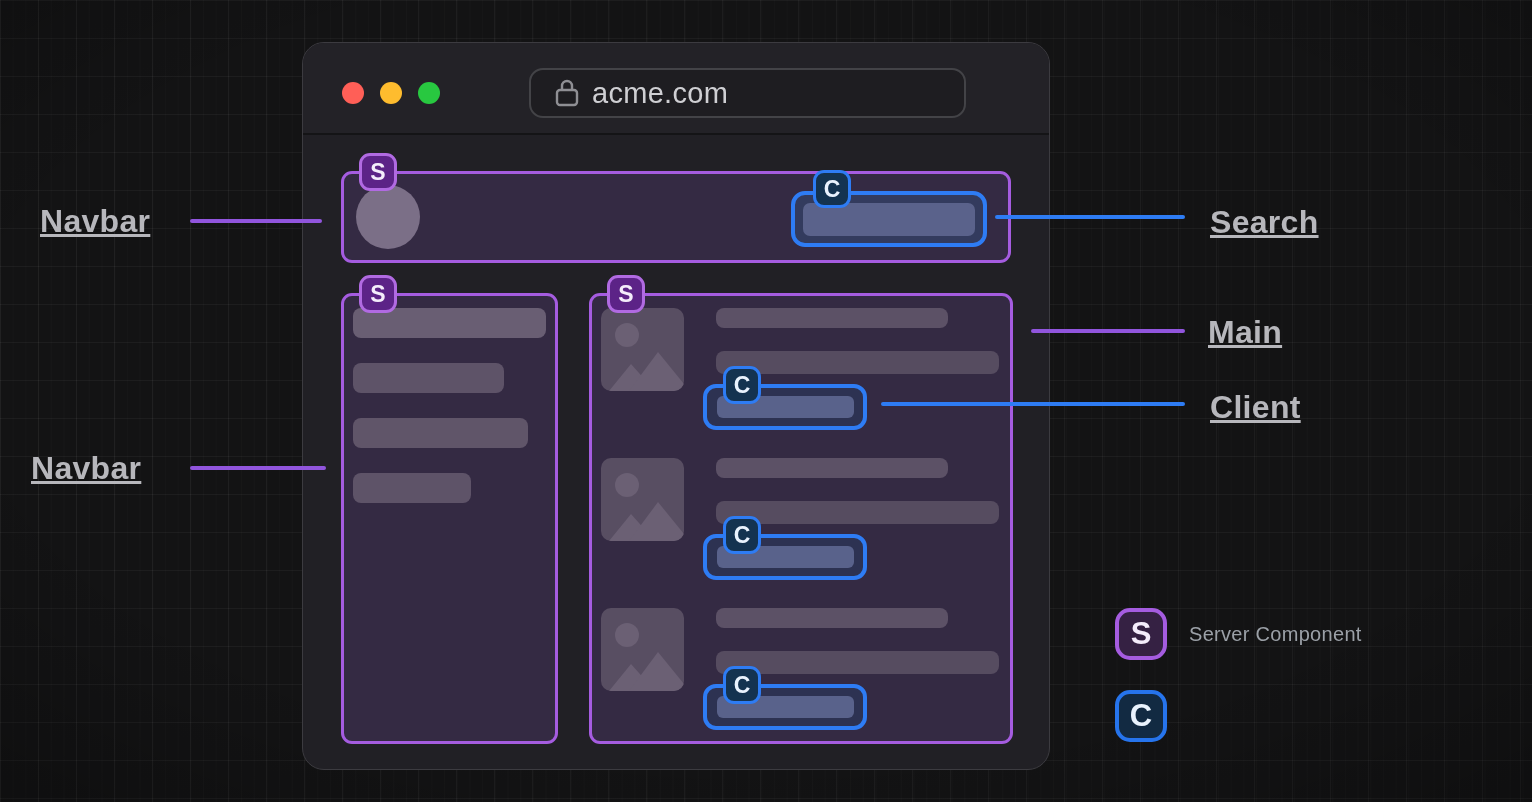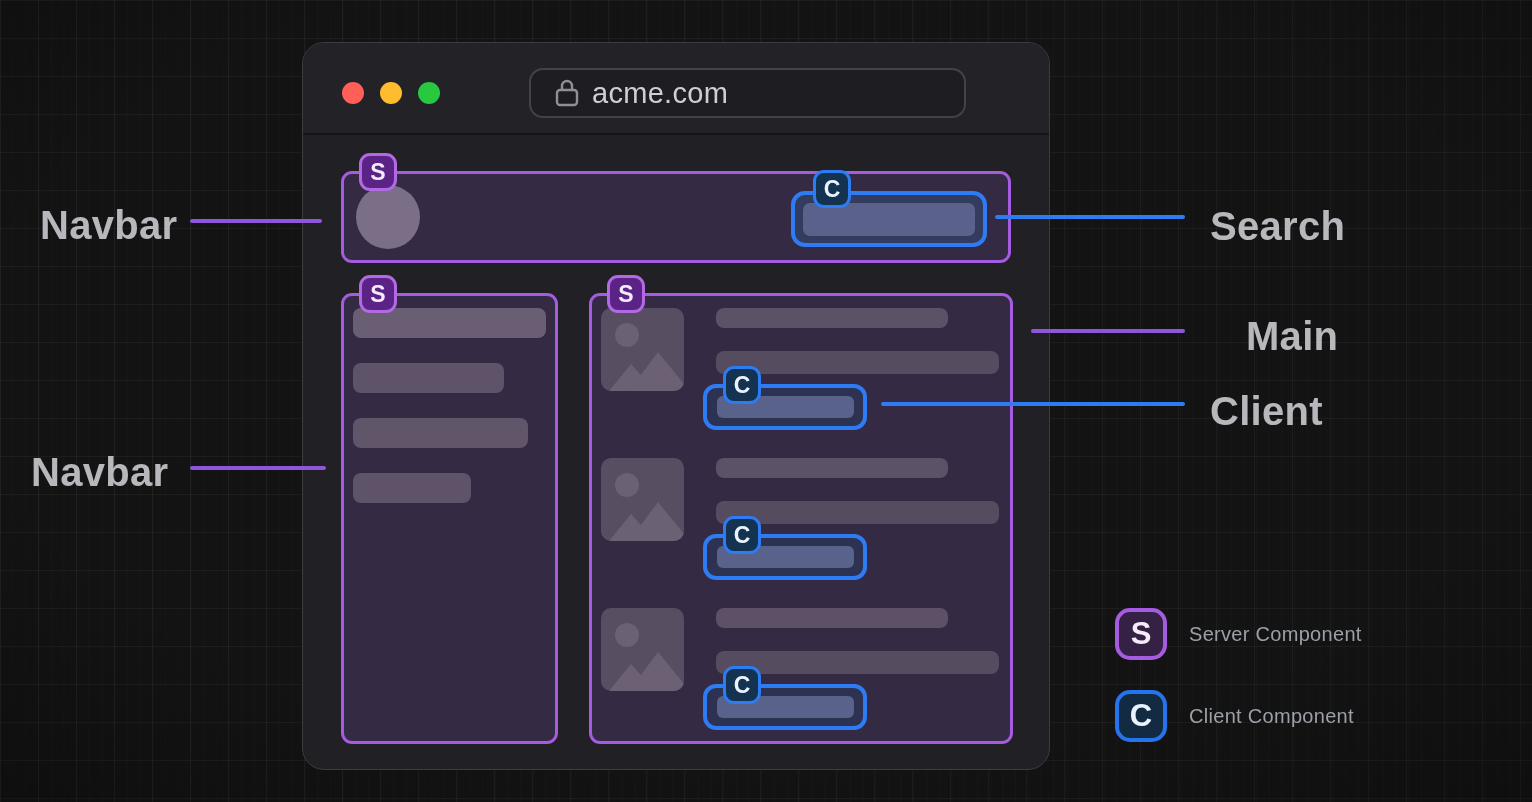--- a/index.html
+++ b/index.html
@@ -131,31 +131,31 @@
   .btn-fill {
     position: absolute; left: 10px; top: 8px;
     width: 137px; height: 22px; border-radius: 6px;
     background: #59628b;
   }
   .row .badge { left: 131px; top: 58px; }
 
   
   .callout {
     position: absolute;
-    color: #b7b7bc; font-size: 40px; font-weight: 700;
-    letter-spacing: 0.3px; z-index: 3;
+    color: #b7b7bc; font-size: 32px; font-weight: 700;
+    letter-spacing: 0.3px; z-index: 3; text-decoration: underline;
   }
   .line { position: absolute; height: 4px; border-radius: 2px; z-index: 3; }
   .line-purple { background: #9155dd; }
   .line-blue   { background: #2e7cf4; }
 
   .l-navbar  { left: 40px;   top: 203px; }
   .l-sidebar { left: 31px;   top: 450px; }
   .l-search  { left: 1210px; top: 204px; }
-  .l-main    { left: 1246px; top: 314px; }
+  .l-main    { left: 1208px; top: 314px; }
   .l-button  { left: 1210px; top: 389px; }
 
   .ln-navbar  { left: 190px;  top: 219px; width: 132px; }
   .ln-sidebar { left: 190px;  top: 466px; width: 136px; }
   .ln-search  { left: 995px;  top: 215px; width: 190px; }
   .ln-main    { left: 1031px; top: 329px; width: 154px; }
   .ln-button  { left: 881px;  top: 402px; width: 304px; }
 
   
   .legend-item {
@@ -281,16 +281,15 @@
   <span class="line line-blue   ln-search"></span>
   <span class="line line-purple ln-main"></span>
   <span class="line line-blue   ln-button"></span>
 
   <div class="legend-item legend-s">
     <span class="legend-badge badge-srv">S</span>
     <span class="legend-label">Server Component</span>
   </div>
   <div class="legend-item legend-c">
     <span class="legend-badge badge-cli">C</span>
-    <span class="legend-label">Client Component</span>
   </div>
 
 </div>
 
 </body></html>

